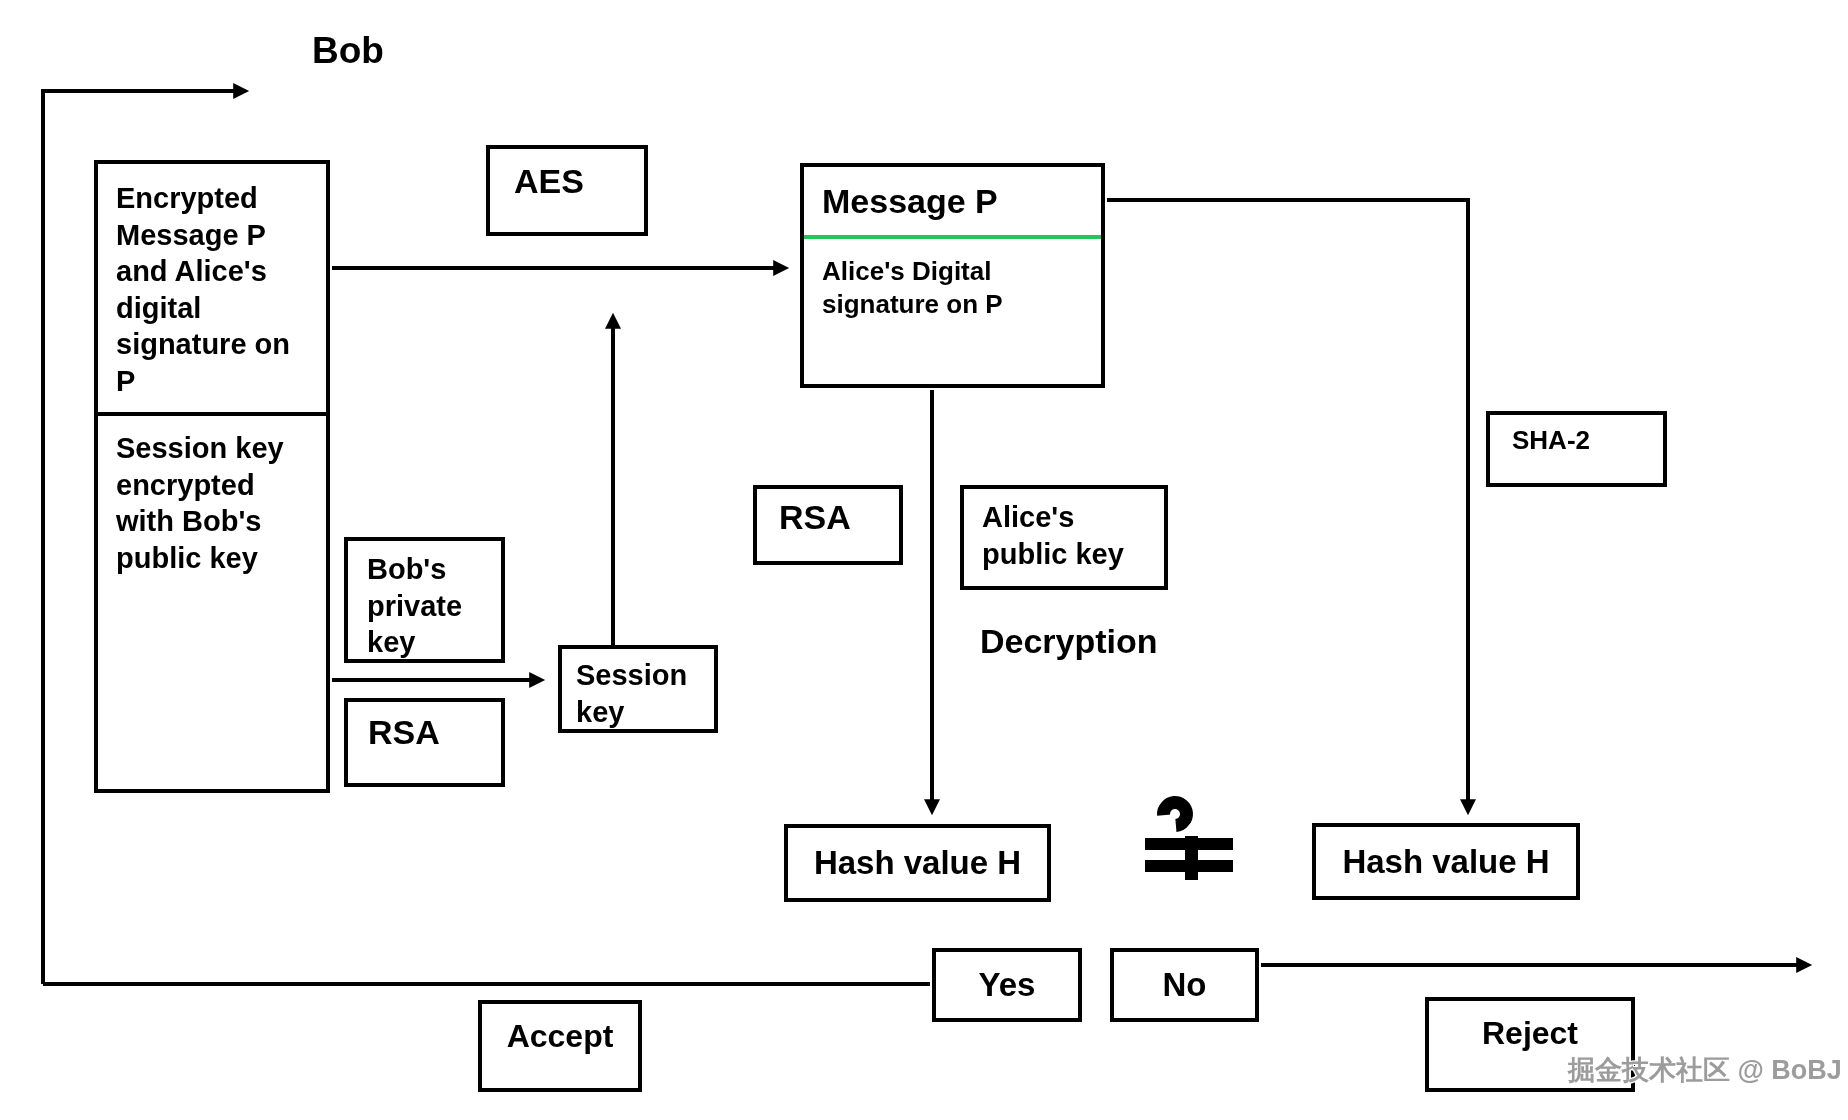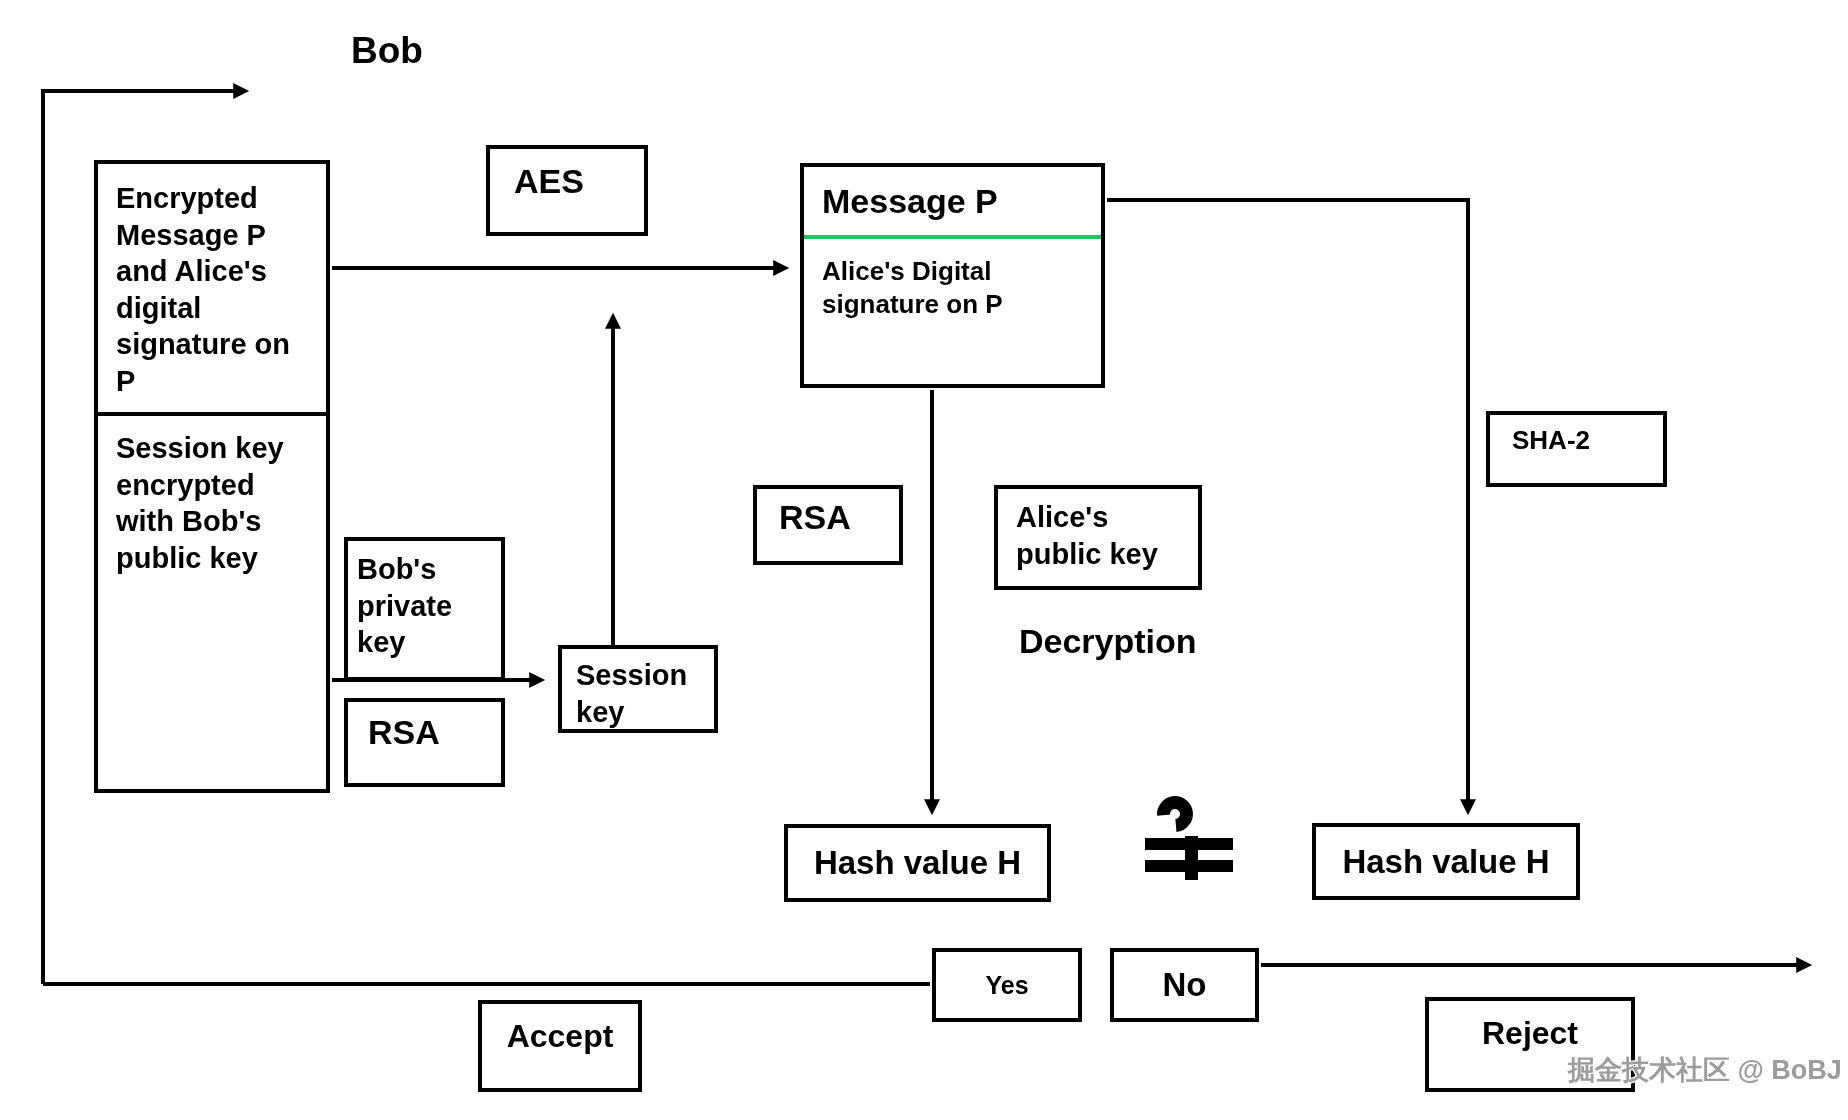--- a/index.html
+++ b/index.html
@@ -31,21 +31,21 @@
   .fs31 { font-size: 26px; line-height: 1.28; }
   .fs34 { font-size: 34px; line-height: 1.2; }
   .center-xy {
     display: flex; align-items: center; justify-content: center;
     text-align: center;
   }
   .center-x-top {
     display: flex; justify-content: center;
     padding-top: 14px; font-size: 32px;
   }
-  .label { position: absolute; white-space: nowrap; margin-left: 39px; }
+  .label { position: absolute; white-space: nowrap; }
   
   .cell { border-top: 4px solid #000; }
   .cell.first { border-top: none; }
   
   #qe-symbol { position: absolute; left: 1145px; top: 796px; width: 88px; height: 90px; }
   #qe-symbol .hook {
     position: absolute; left: 12px; top: 0;
     width: 36px; height: 36px;
     border: 13px solid #000;
     border-left-color: transparent;
@@ -97,46 +97,46 @@
     <div class="cell pad fs29" style="height:177px; padding-top:14px;">Session key encrypted with Bob's public key</div>
   </div>
 
   <div class="box pad fs34" style="left:486px; top:145px; width:162px; height:91px; padding-left:24px; padding-top:12px;">AES</div>
 
   <div class="box" style="left:800px; top:163px; width:305px; height:225px;">
     <div class="fs34" style="height:72px; border-bottom:4px solid #22c55e; padding:14px 0 0 18px;">Message P</div>
     <div class="fs31" style="padding:16px 14px 0 18px;">Alice's Digital signature on P</div>
   </div>
 
-  <div class="box pad fs29" style="left:344px; top:537px; width:161px; height:144px; padding-top:10px; padding-left:9px;">Bob's private key</div>
+  <div class="box pad fs29" style="left:344px; top:537px; width:161px; height:126px; padding-top:10px; padding-left:19px;">Bob's private key</div>
 
   <div class="box pad fs34" style="left:344px; top:698px; width:161px; height:89px; padding-left:20px; padding-top:10px;">RSA</div>
 
   <div class="box pad fs29" style="left:558px; top:645px; width:160px; height:88px; padding-top:8px; padding-left:14px;">Session key</div>
 
   <div class="box pad fs34" style="left:753px; top:485px; width:150px; height:80px; padding-left:22px; padding-top:8px;">RSA</div>
 
-  <div class="box pad fs29" style="left:960px; top:485px; width:208px; height:105px; padding-top:10px; padding-left:18px;margin-left:34px;">Alice's public key</div>
+  <div class="box pad fs29" style="left:960px; top:485px; width:208px; height:105px; padding-top:10px; padding-left:18px;">Alice's public key</div>
 
   <div class="label" style="left:980px; top:622px; font-size:34px; ">Decryption</div>
 
   <div class="box center-xy" style="left:784px; top:824px; width:267px; height:78px; font-size:33px;">Hash value H</div>
 
   <div id="qe-symbol" title="?=">
     <span class="hook"></span>
     <span class="stem"></span>
     <span class="bar b1"></span>
     <span class="bar b2"></span>
   </div>
 
   <div class="box center-xy" style="left:1312px; top:823px; width:268px; height:77px; font-size:33px;">Hash value H</div>
 
   <div class="box pad" style="left:1486px; top:411px; width:181px; height:76px; font-size:26px; padding-left:22px; padding-top:10px;">SHA-2</div>
 
-  <div class="box center-xy" style="left:932px; top:948px; width:150px; height:74px; font-size:25px;text-align:center;">Yes</div>
+  <div class="box center-xy" style="left:932px; top:948px; width:150px; height:74px; font-size:33px;text-align:center;">Yes</div>
 
   <div class="box center-xy" style="left:1110px; top:948px; width:149px; height:74px; font-size:33px;">No</div>
 
   <div class="box center-x-top" style="left:478px; top:1000px; width:164px; height:92px;">Accept</div>
 
   <div class="box center-x-top" style="left:1425px; top:997px; width:210px; height:95px;">Reject</div>
 
   <div id="watermark">掘金技术社区 @ BoBJ</div>
 
 </div>

